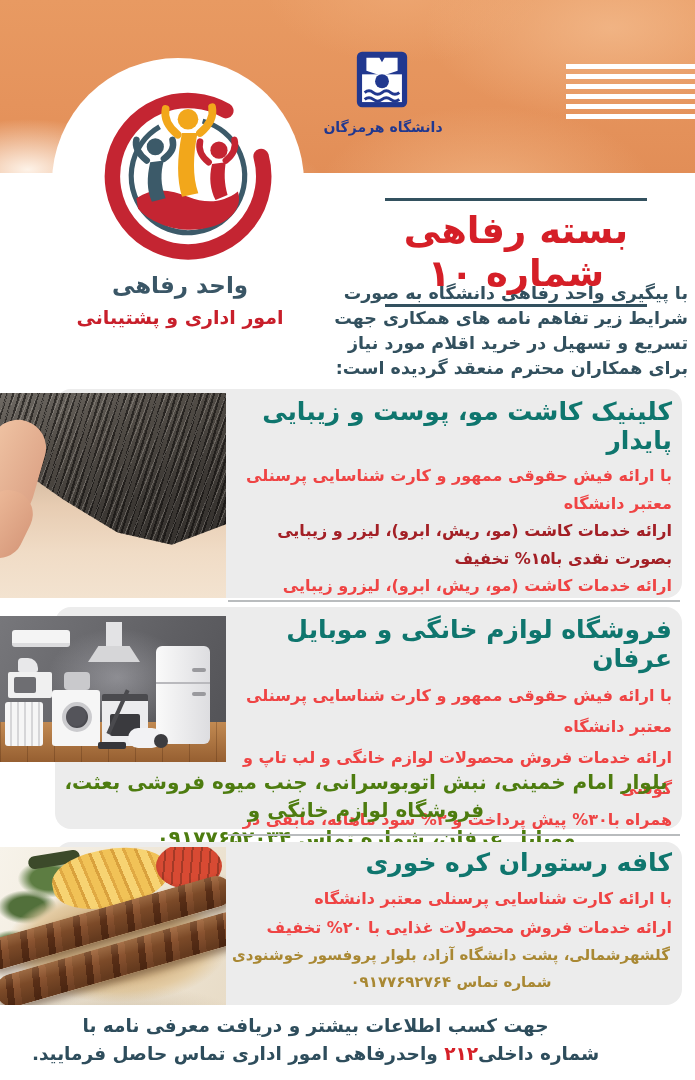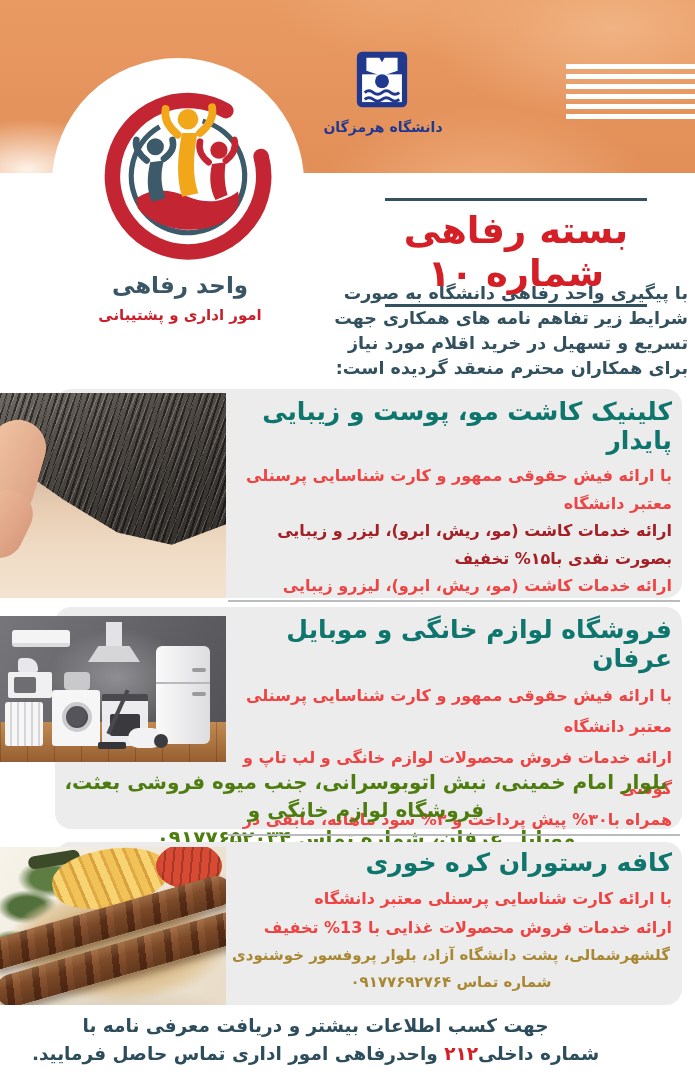--- a/index.html
+++ b/index.html
@@ -19,21 +19,21 @@
   }
   .blob { position:absolute; left:52px; top:58px; width:252px; height:250px;
           background:#ffffff; border-radius:50% 50% 46% 46%; }
 
   
   .emblem { position:absolute; left:102px; top:90px; width:172px; height:172px; }
 
   .unit-name { position:absolute; left:60px; top:272px; width:240px; text-align:center;
                font-size:23px; color:#3a5666; }
   .unit-sub  { position:absolute; left:60px; top:306px; width:240px; text-align:center;
-               font-size:15px; color:#c81f2b; }
+               font-size:19px; color:#c81f2b; }
 
   
   .uni-logo  { position:absolute; left:356px; top:50px; width:52px; height:66px; }
   .uni-name  { position:absolute; left:310px; top:119px; width:146px; text-align:center;
                font-size:14px; color:#21388f; direction:rtl; }
 
   .stripes { position:absolute; left:566px; top:64px; width:129px; }
   .stripes div { height:5px; background:#ffffff; margin-bottom:5px; }
 
   
@@ -265,21 +265,21 @@
   <div class="photo ph-keb">
     <div class="pepper"></div>
     <div class="fries"></div>
     <div class="tomato"></div>
     <div class="kebab k1"></div>
     <div class="kebab k2"></div>
   </div>
   <div class="sec s3">
     <div class="sec-title">کافه رستوران کره خوری</div>
     <div class="red-line">با ارائه کارت شناسایی پرسنلی معتبر دانشگاه</div>
-    <div class="red-line">ارائه خدمات فروش محصولات غذایی با 13% تخفیف</div>
+    <div class="red-line">ارائه خدمات فروش محصولات غذایی با ۲۰% تخفیف</div>
     <div class="gold-line gold-center">گلشهرشمالی، پشت دانشگاه آزاد، بلوار پروفسور خوشنودی</div>
     <div class="gold-line gold-center">شماره تماس ۰۹۱۷۷۶۹۲۷۶۴</div>
   </div>
 
   <div class="footer">
     <div>جهت کسب اطلاعات بیشتر و دریافت معرفی نامه با</div>
     <div><span>شماره داخلی</span><span class="ext">۲۱۲</span><span> واحدرفاهی امور اداری تماس حاصل فرمایید.</span></div>
   </div>
 
 </div>

